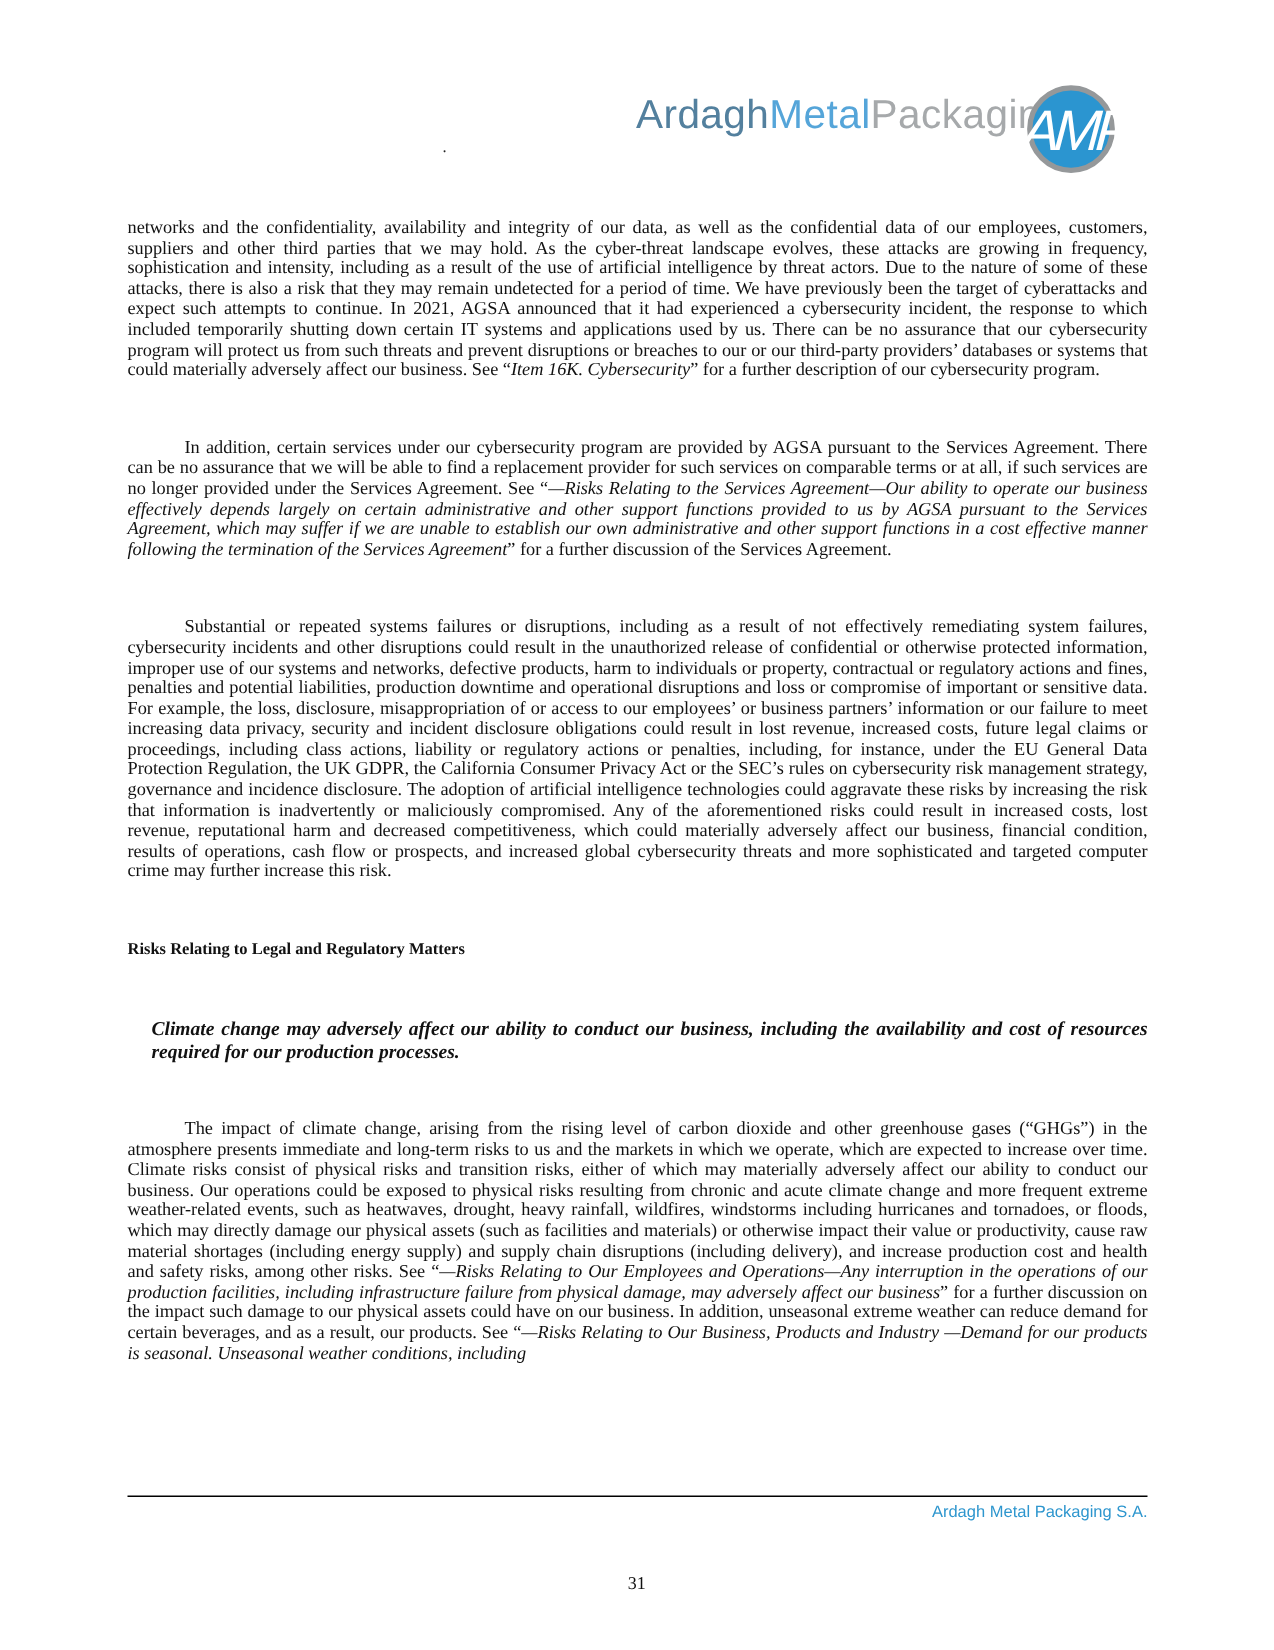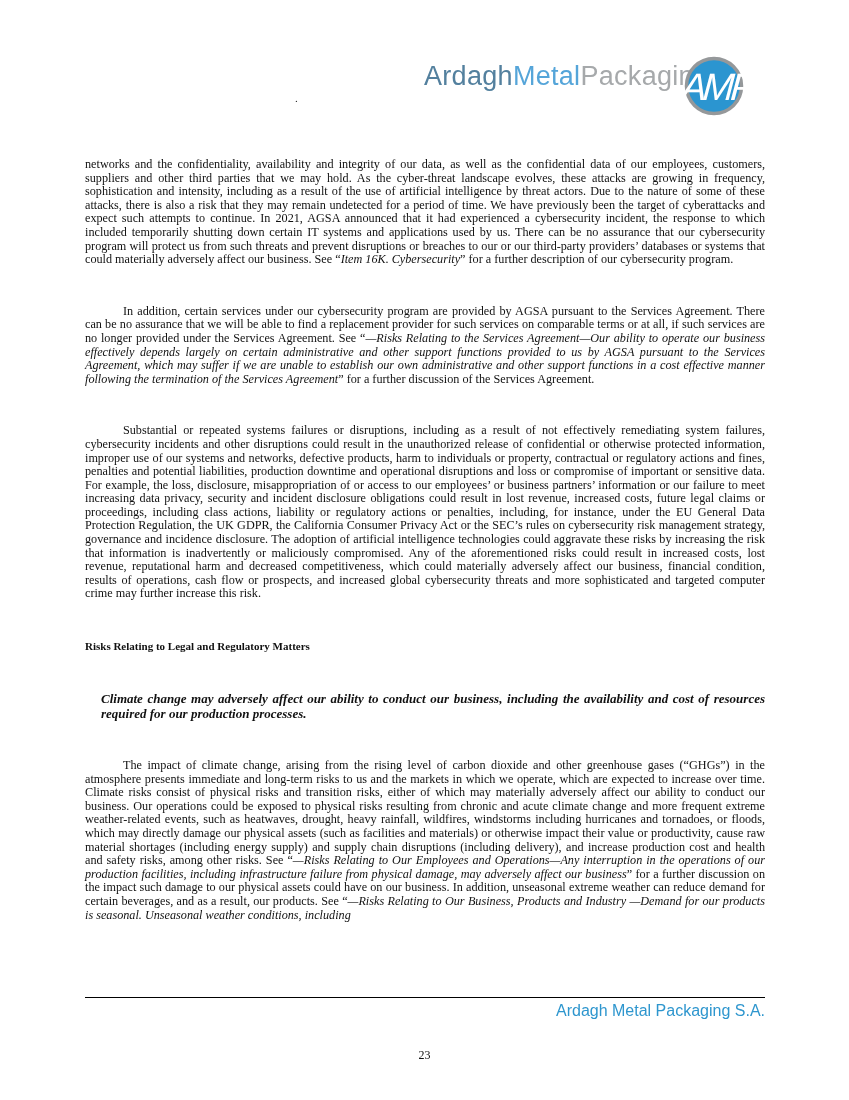--- a/index.html
+++ b/index.html
@@ -44,21 +44,21 @@
   }
 
   
   .content {
     position: absolute;
     left: 85px;
     top: 145px;
     width: 680px;
   }
   .para {
-    margin: 13px 0 38px 0;
+    margin: 0 0 38px 0;
     font-size: 12.2px;
     line-height: 13.6px;
     text-align: justify;
   }
   .para.indent { text-indent: 38px; }
   .italic { font-style: italic; }
   .section-heading {
     margin: 0 0 38px 0;
     font-size: 11px;
     line-height: 14px;
@@ -81,21 +81,21 @@
     width: 680px;
     border-top: 1px solid #000;
   }
   .footer-company {
     position: absolute;
     left: 85px;
     top: 1002px;
     width: 680px;
     text-align: right;
     font-family: "Liberation Sans", sans-serif;
-    font-size: 16px;
+    font-size: 11px;
     color: var(--c-footer);
   }
   .page-number {
     position: absolute;
     left: 0;
     top: 1048px;
     width: 849px;
     text-align: center;
     font-size: 12px;
   }
@@ -120,15 +120,15 @@
       <p class="para"><span class="normal">networks and the confidentiality, availability and integrity of our data, as well as the confidential data of our employees, customers, suppliers and other third parties that we may hold. As the cyber-threat landscape evolves, these attacks are growing in frequency, sophistication and intensity, including as a result of the use of artificial intelligence by threat actors. Due to the nature of some of these attacks, there is also a risk that they may remain undetected for a period of time. We have previously been the target of cyberattacks and expect such attempts to continue. In 2021, AGSA announced that it had experienced a cybersecurity incident, the response to which included temporarily shutting down certain IT systems and applications used by us. There can be no assurance that our cybersecurity program will protect us from such threats and prevent disruptions or breaches to our or our third-party providers’ databases or systems that could materially adversely affect our business. See “</span><span class="italic">Item 16K. Cybersecurity</span><span class="normal">” for a further description of our cybersecurity program.</span></p>
       <p class="para indent"><span class="normal">In addition, certain services under our cybersecurity program are provided by AGSA pursuant to the Services Agreement. There can be no assurance that we will be able to find a replacement provider for such services on comparable terms or at all, if such services are no longer provided under the Services Agreement. See “</span><span class="italic">—Risks Relating to the Services Agreement—Our ability to operate our business effectively depends largely on certain administrative and other support functions provided to us by AGSA pursuant to the Services Agreement, which may suffer if we are unable to establish our own administrative and other support functions in a cost effective manner following the termination of the Services Agreement</span><span class="normal">” for a further discussion of the Services Agreement.</span></p>
       <p class="para indent"><span class="normal">Substantial or repeated systems failures or disruptions, including as a result of not effectively remediating system failures, cybersecurity incidents and other disruptions could result in the unauthorized release of confidential or otherwise protected information, improper use of our systems and networks, defective products, harm to individuals or property, contractual or regulatory actions and fines, penalties and potential liabilities, production downtime and operational disruptions and loss or compromise of important or sensitive data. For example, the loss, disclosure, misappropriation of or access to our employees’ or business partners’ information or our failure to meet increasing data privacy, security and incident disclosure obligations could result in lost revenue, increased costs, future legal claims or proceedings, including class actions, liability or regulatory actions or penalties, including, for instance, under the EU General Data Protection Regulation, the UK GDPR, the California Consumer Privacy Act or the SEC’s rules on cybersecurity risk management strategy, governance and incidence disclosure. The adoption of artificial intelligence technologies could aggravate these risks by increasing the risk that information is inadvertently or maliciously compromised. Any of the aforementioned risks could result in increased costs, lost revenue, reputational harm and decreased competitiveness, which could materially adversely affect our business, financial condition, results of operations, cash flow or prospects, and increased global cybersecurity threats and more sophisticated and targeted computer crime may further increase this risk.</span></p>
       <p class="section-heading">Risks Relating to Legal and Regulatory Matters</p>
       <p class="risk-subheading">Climate change may adversely affect our ability to conduct our business, including the availability and cost of resources required for our production processes.</p>
       <p class="para indent"><span class="normal">The impact of climate change, arising from the rising level of carbon dioxide and other greenhouse gases (“GHGs”) in the atmosphere presents immediate and long-term risks to us and the markets in which we operate, which are expected to increase over time. Climate risks consist of physical risks and transition risks, either of which may materially adversely affect our ability to conduct our business. Our operations could be exposed to physical risks resulting from chronic and acute climate change and more frequent extreme weather-related events, such as heatwaves, drought, heavy rainfall, wildfires, windstorms including hurricanes and tornadoes, or floods, which may directly damage our physical assets (such as facilities and materials) or otherwise impact their value or productivity, cause raw material shortages (including energy supply) and supply chain disruptions (including delivery), and increase production cost and health and safety risks, among other risks. See “</span><span class="italic">—Risks Relating to Our Employees and Operations—Any interruption in the operations of our production facilities, including infrastructure failure from physical damage, may adversely affect our business</span><span class="normal">” for a further discussion on the impact such damage to our physical assets could have on our business. In addition, unseasonal extreme weather can reduce demand for certain beverages, and as a result, our products. See “</span><span class="italic">—Risks Relating to Our Business, Products and Industry —Demand for our products is seasonal. Unseasonal weather conditions, including</span></p>
     </div>
 
   <div class="footer-rule"></div>
   <div class="footer-company">Ardagh Metal Packaging S.A.</div>
-  <div class="page-number">23</div>
+  <div class="page-number">31</div>
 
 </div>
 
 </body></html>

